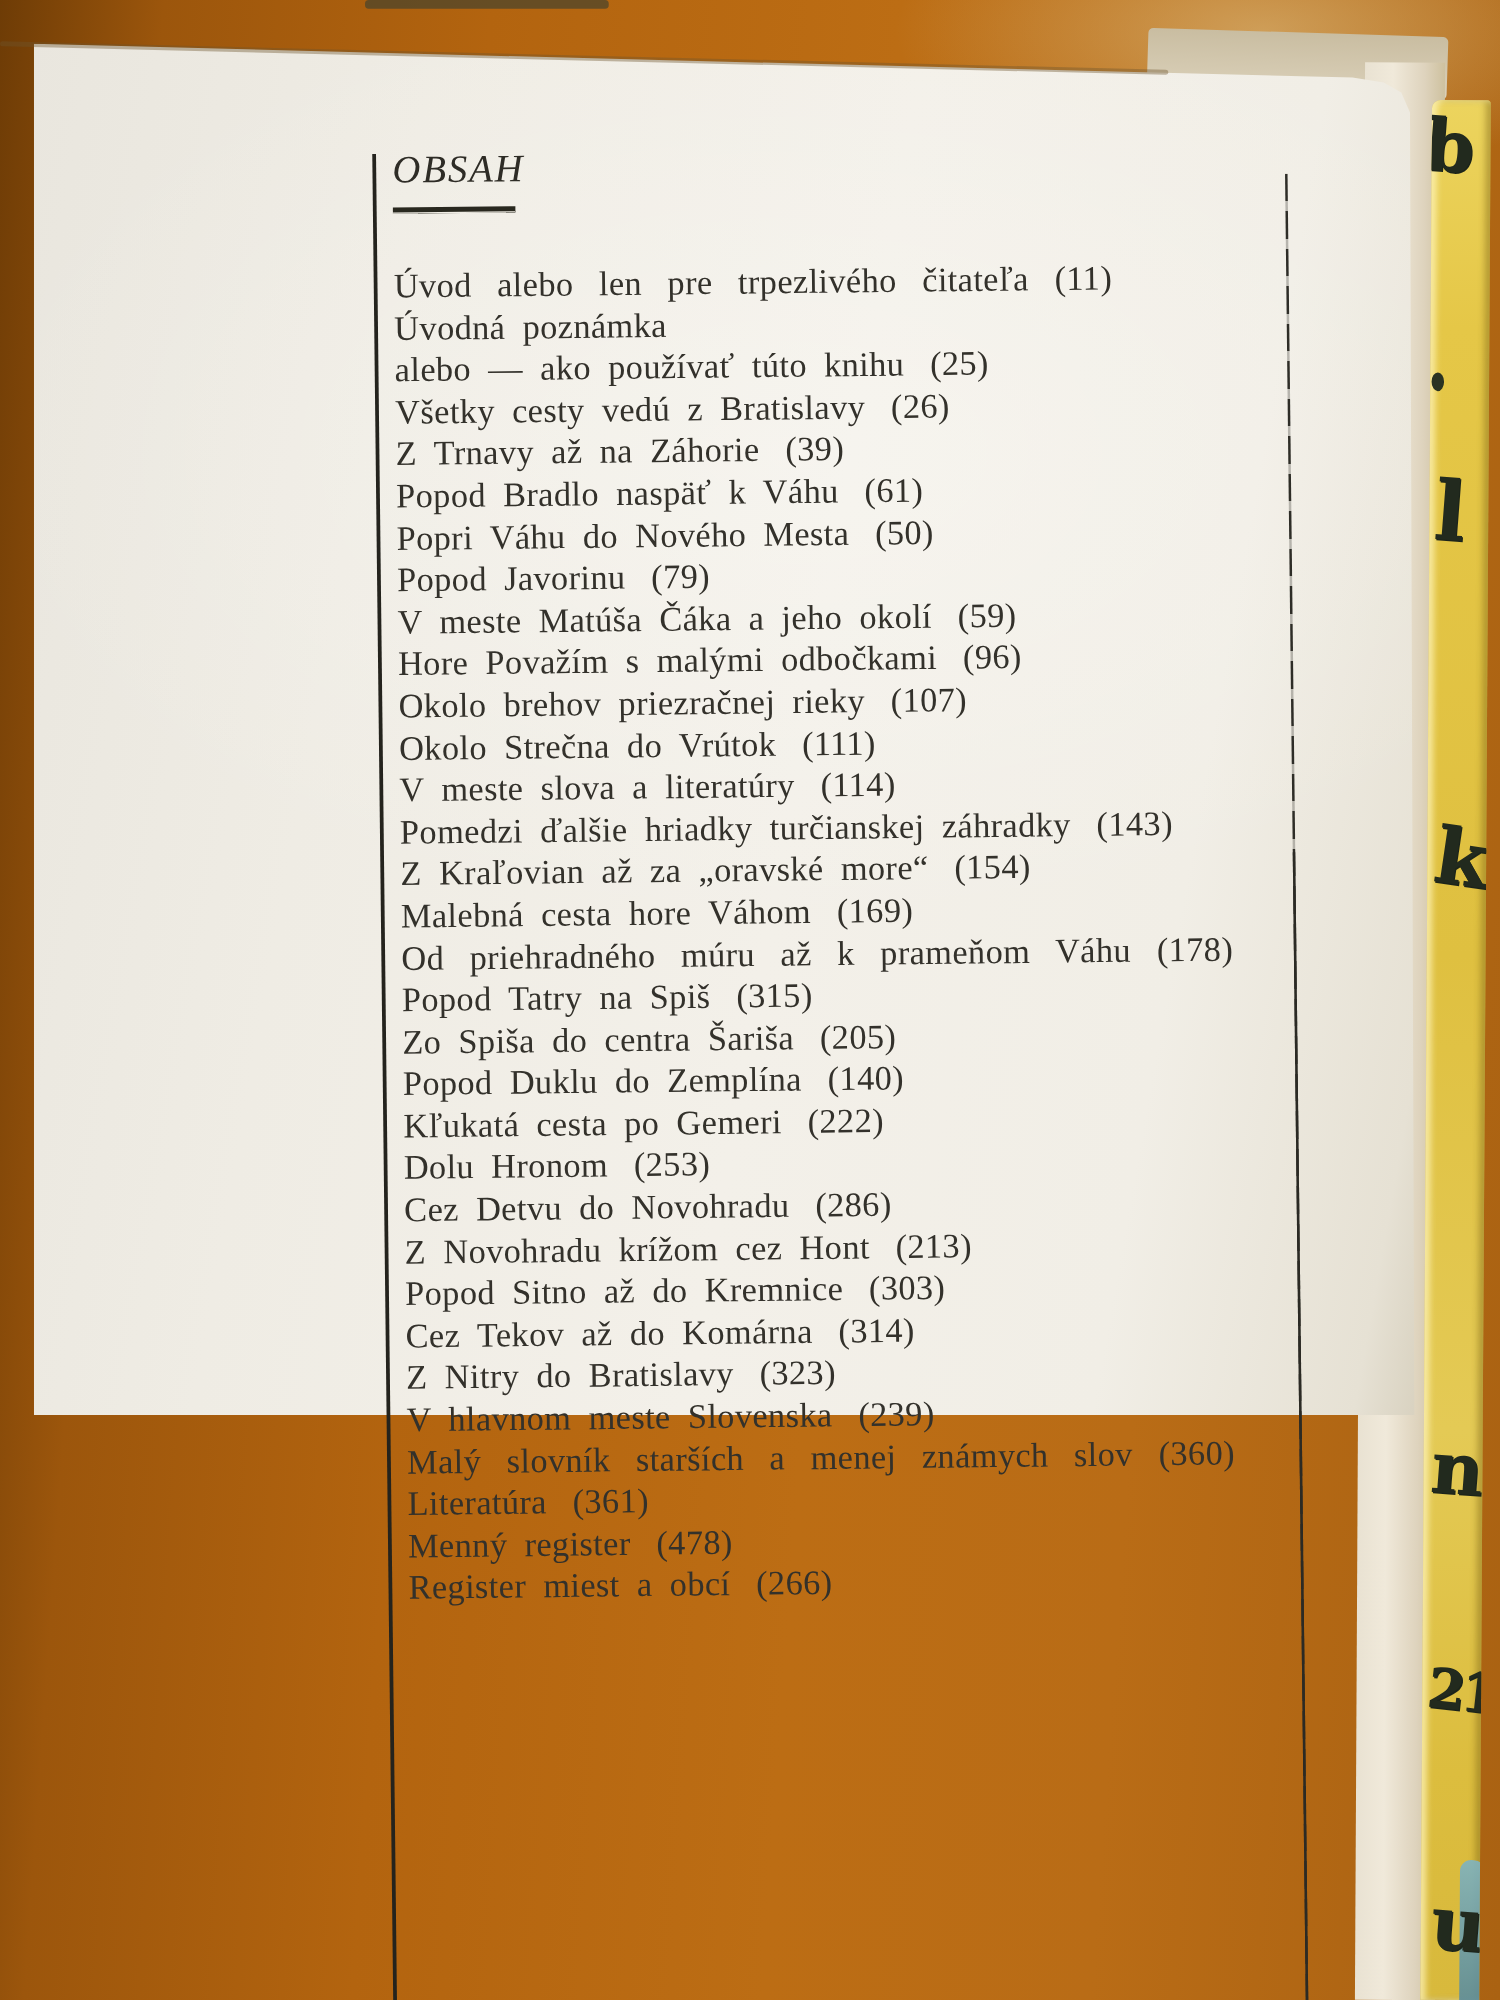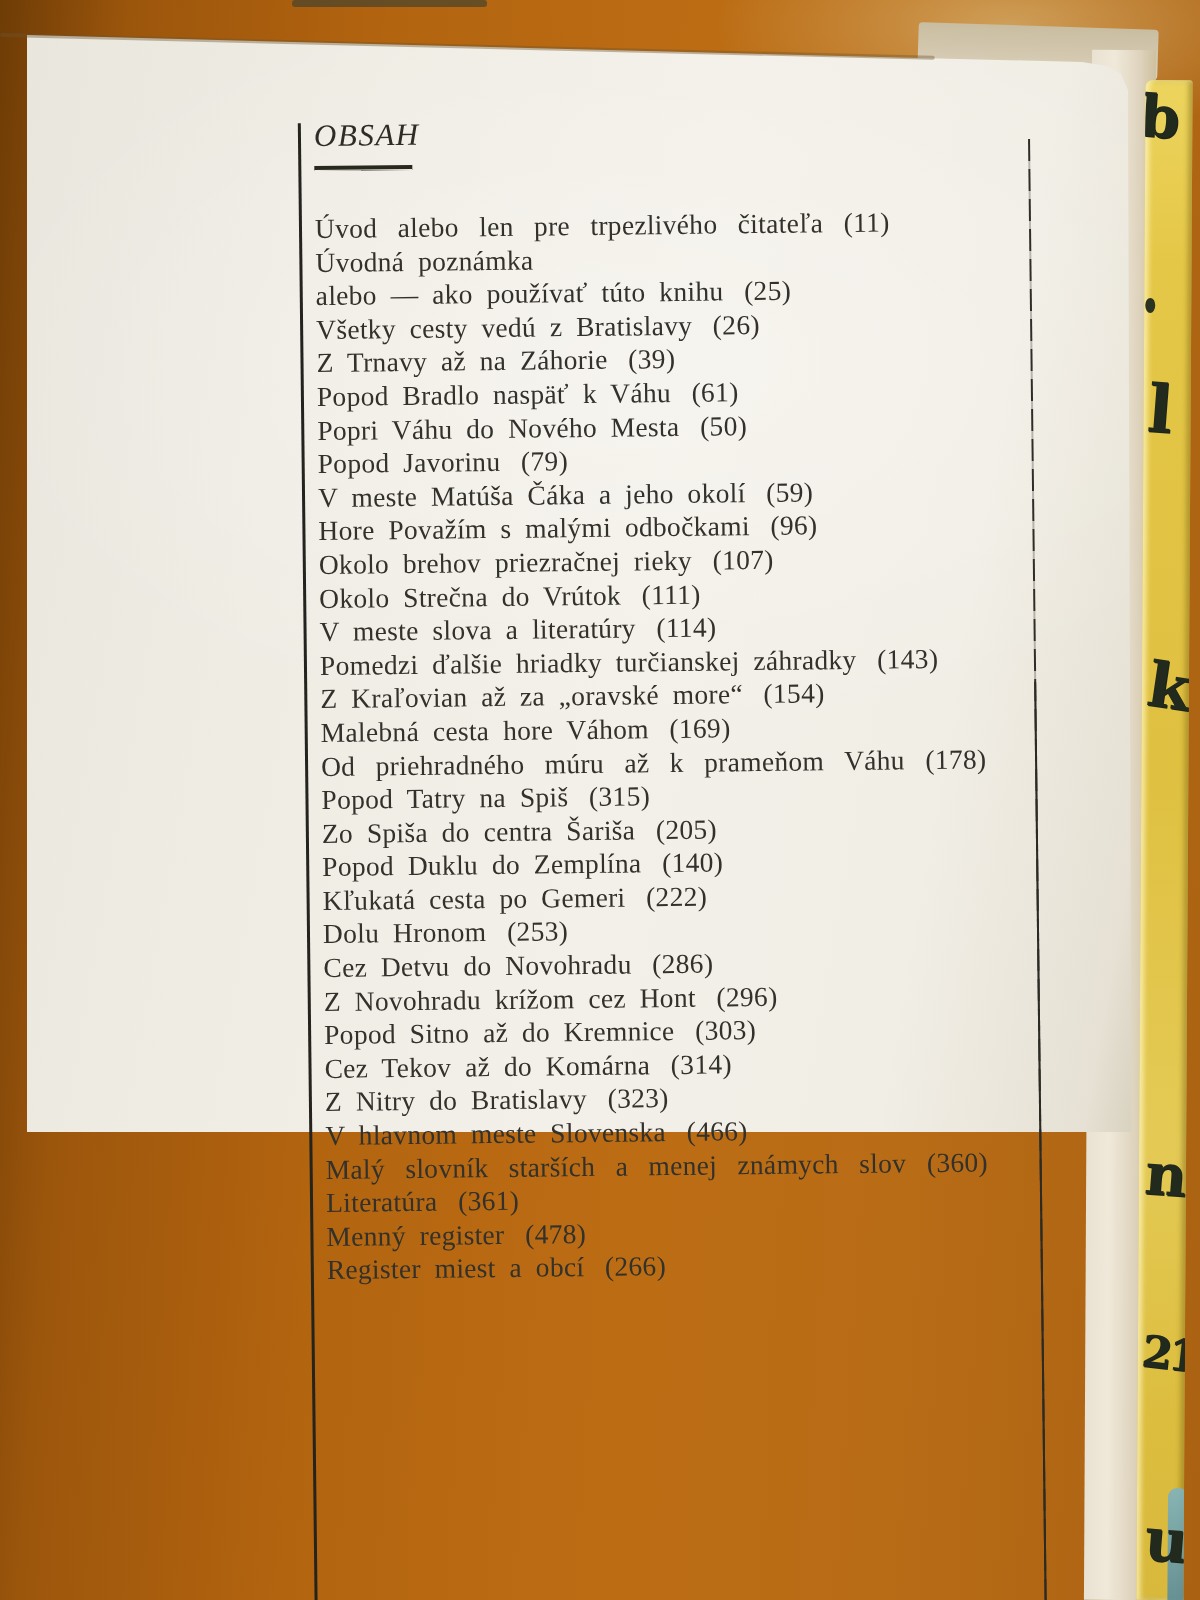--- a/index.html
+++ b/index.html
@@ -108,25 +108,25 @@
         <li><span>Pomedzi ďalšie hriadky turčianskej záhradky</span><span class="pageno">(143)</span></li>
         <li><span>Z Kraľovian až za „oravské more“</span><span class="pageno">(154)</span></li>
         <li><span>Malebná cesta hore Váhom</span><span class="pageno">(169)</span></li>
         <li><span>Od priehradného múru až k prameňom Váhu</span><span class="pageno">(178)</span></li>
         <li><span>Popod Tatry na Spiš</span><span class="pageno">(315)</span></li>
         <li><span>Zo Spiša do centra Šariša</span><span class="pageno">(205)</span></li>
         <li><span>Popod Duklu do Zemplína</span><span class="pageno">(140)</span></li>
         <li><span>Kľukatá cesta po Gemeri</span><span class="pageno">(222)</span></li>
         <li><span>Dolu Hronom</span><span class="pageno">(253)</span></li>
         <li><span>Cez Detvu do Novohradu</span><span class="pageno">(286)</span></li>
-        <li><span>Z Novohradu krížom cez Hont</span><span class="pageno">(296)</span></li>
+        <li><span>Z Novohradu krížom cez Hont</span><span class="pageno">(213)</span></li>
         <li><span>Popod Sitno až do Kremnice</span><span class="pageno">(303)</span></li>
         <li><span>Cez Tekov až do Komárna</span><span class="pageno">(314)</span></li>
         <li><span>Z Nitry do Bratislavy</span><span class="pageno">(323)</span></li>
-        <li><span>V hlavnom meste Slovenska</span><span class="pageno">(466)</span></li>
+        <li><span>V hlavnom meste Slovenska</span><span class="pageno">(239)</span></li>
         <li><span>Malý slovník starších a menej známych slov</span><span class="pageno">(360)</span></li>
         <li><span>Literatúra</span><span class="pageno">(361)</span></li>
         <li><span>Menný register</span><span class="pageno">(478)</span></li>
         <li><span>Register miest a obcí</span><span class="pageno">(266)</span></li>
       </ul>
     </div>
   </div>
 
 </div>
 

